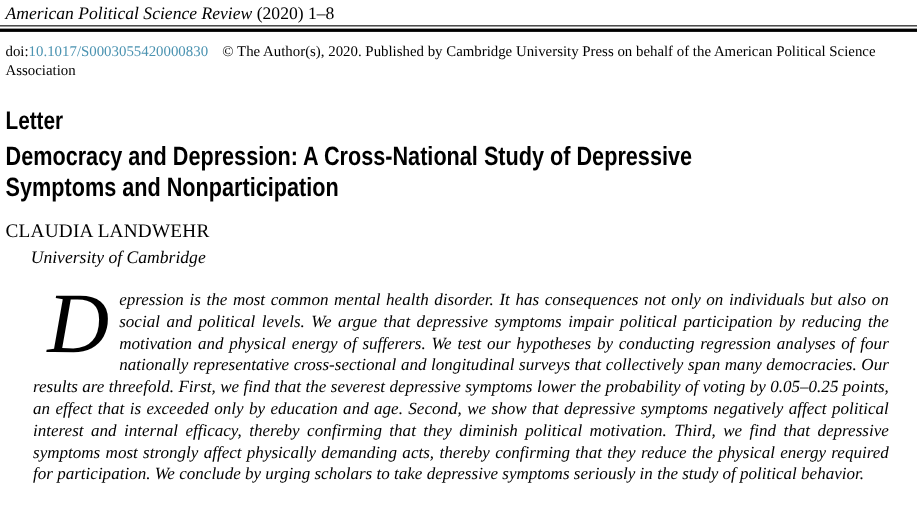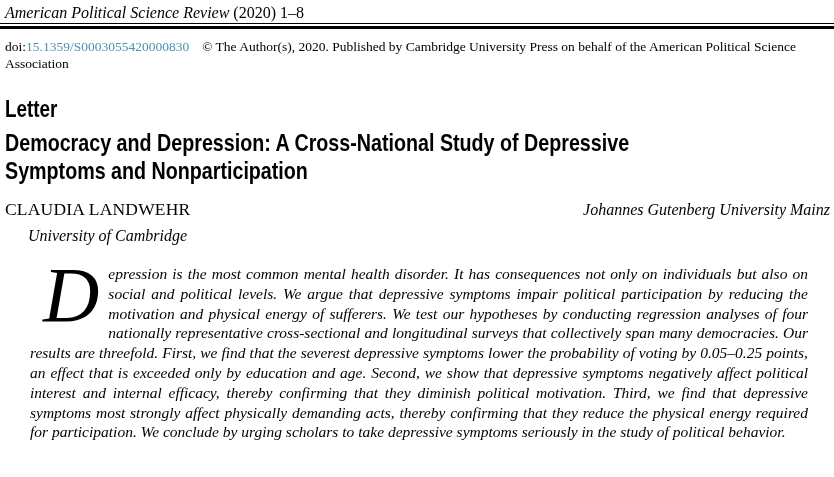--- a/index.html
+++ b/index.html
@@ -64,32 +64,31 @@
 </head>
 <body>
 
 <div class="page">
 
   <header>
     <div class="journal-line"><span class="journal-name">American Political Science Review</span><span> (2020) 1–8</span></div>
 
     <div class="double-rule"></div>
 
-    <p class="doi-line"><span>doi:</span><a class="doi-link" style="color: rgb(75, 147, 177);">15.1359/S0003055420000830</a><span class="copyright">© The Author(s), 2020. Published by Cambridge University Press on behalf of the American Political Science Association</span></p>
+    <p class="doi-line"><span>doi:</span><a class="doi-link" style="color: rgb(75, 147, 177);">10.1017/S0003055420000830</a><span class="copyright">© The Author(s), 2020. Published by Cambridge University Press on behalf of the American Political Science Association</span></p>
   </header>
 
   <main>
     <h2 class="kicker">Letter</h2>
 
     <h1 class="title">Democracy and Depression: A Cross-National Study of Depressive Symptoms and Nonparticipation</h1>
 
     <div class="authors">
       <div class="author-row">
         <span class="author-name">CLAUDIA LANDWEHR</span>
-        <span class="author-affil">Johannes Gutenberg University Mainz</span>
       </div>
       <div class="author-row">
         <span class="author-affil">University of Cambridge</span>
       </div>
     </div>
 
     <p class="abstract"><span class="dropcap">D</span><span>epression is the most common mental health disorder. It has consequences not only on individuals but also on social and political levels. We argue that depressive symptoms impair political participation by reducing the motivation and physical energy of sufferers. We test our hypotheses by conducting regression analyses of four nationally representative cross-sectional and longitudinal surveys that collectively span many democracies. Our results are threefold. First, we find that the severest depressive symptoms lower the probability of voting by 0.05–0.25 points, an effect that is exceeded only by education and age. Second, we show that depressive symptoms negatively affect political interest and internal efficacy, thereby confirming that they diminish political motivation. Third, we find that depressive symptoms most strongly affect physically demanding acts, thereby confirming that they reduce the physical energy required for participation. We conclude by urging scholars to take depressive symptoms seriously in the study of political behavior.</span></p>
   </main>
 
 </div>

